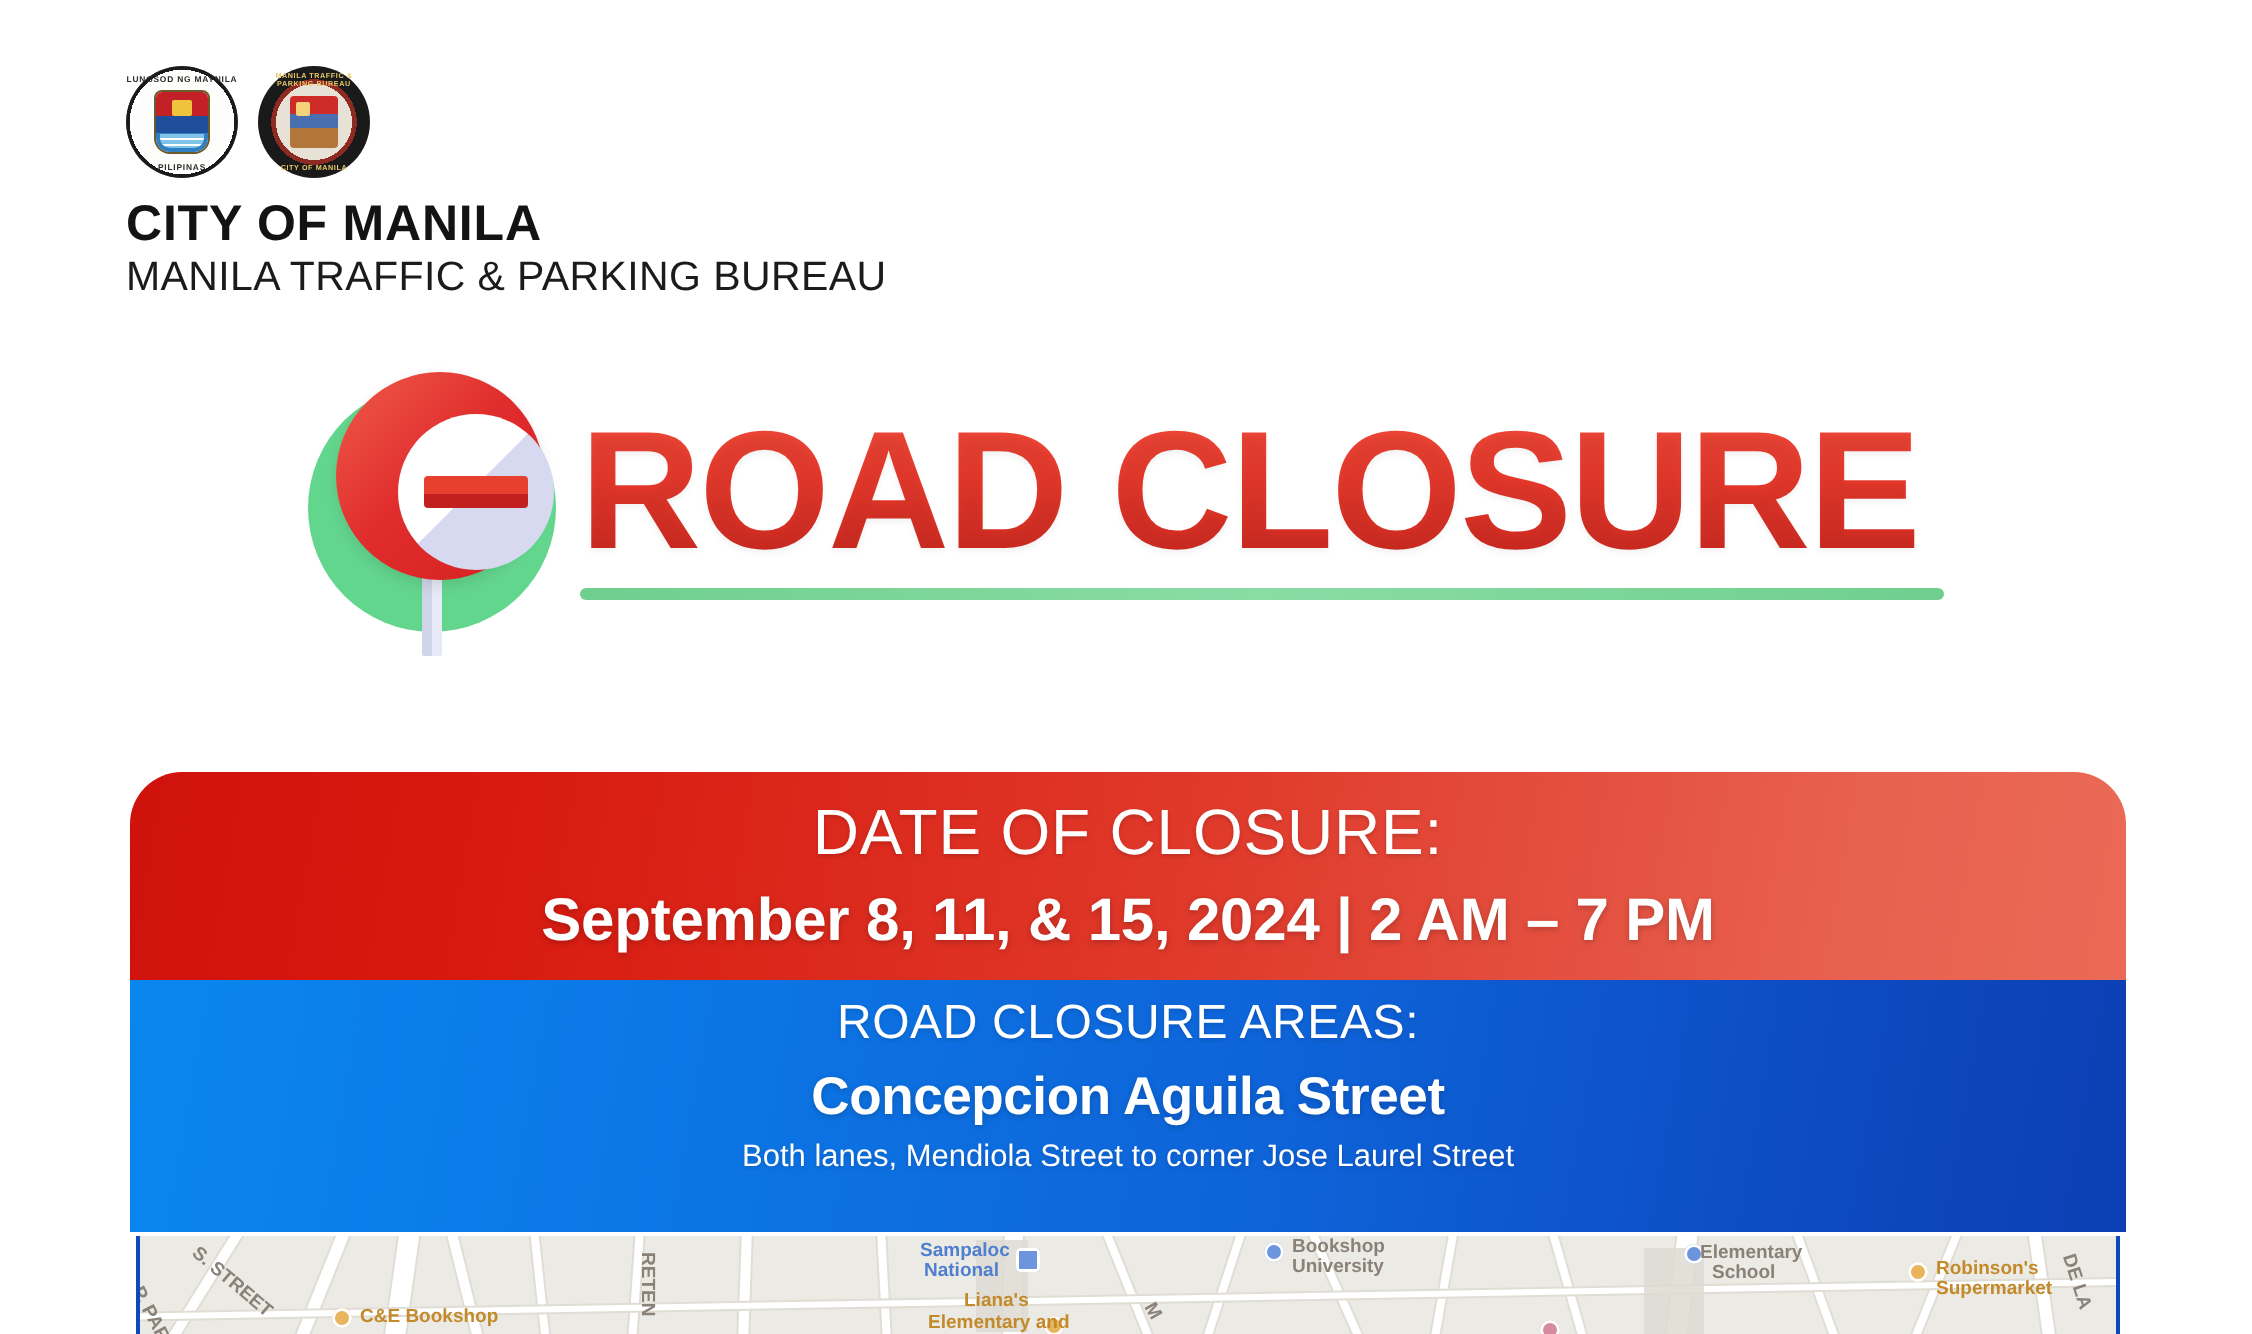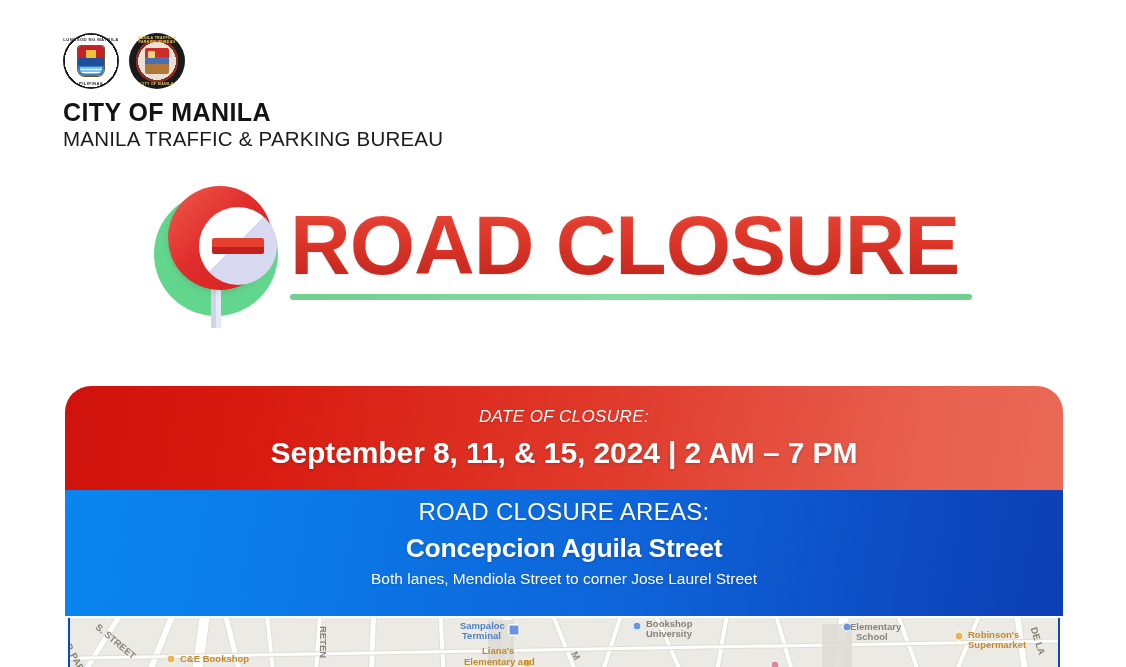--- a/index.html
+++ b/index.html
@@ -172,23 +172,22 @@
   
   .banner-red {
     position:absolute; left:65px; top:386px; width:998px; height:104px;
     border-radius:26px 26px 0 0;
     background:linear-gradient(100deg,#cf120c 0%, #d8190f 18%, #e03b2c 55%, #e8614f 86%, #ea6a56 100%);
     z-index:6;
     display:flex; flex-direction:column; align-items:center; justify-content:center;
     color:#ffffff;
   }
   .banner-red .label {
-    font-size:17px; font-weight:400; letter-spacing:.4px;
+    font-size:32px; font-weight:400; letter-spacing:.4px;
     text-shadow:0 1px 2px rgba(0,0,0,.16);
-    font-style:italic;
   }
   .banner-red .value {
     margin-top:9px;
     font-size:30px; font-weight:bold; letter-spacing:-.1px;
     text-shadow:0 1px 3px rgba(0,0,0,.22);
   }
 
   
   .banner-blue {
     position:absolute; left:65px; top:490px; width:998px; height:126px;
@@ -333,21 +332,21 @@
     <div class="poi poi-blue" style="left:562px; top:3px;"></div>
     <div class="poi poi-pink" style="left:700px; top:42px;"></div>
     <div class="poi poi-blue" style="left:772px; top:4px;"></div>
     <div class="poi poi-orange" style="left:884px; top:13px;"></div>
 
     <div class="map-label ml-gray ml-rot" style="left:2px; top:24px; transform:rotate(62deg);">P. PAREDES</div>
     <div class="map-label ml-gray ml-rot" style="left:30px; top:4px; transform:rotate(40deg);">S. STREET</div>
     <div class="map-label ml-orange" style="left:110px; top:36px;">C&amp;E Bookshop</div>
     <div class="map-label ml-gray ml-rot" style="left:258px; top:8px; transform:rotate(90deg);">RETEN</div>
     <div class="map-label ml-blue" style="left:390px; top:3px;">Sampaloc</div>
-    <div class="map-label ml-blue" style="left:392px; top:13px;">Terminal</div>
+    <div class="map-label ml-blue" style="left:392px; top:13px;">National</div>
     <div class="map-label ml-orange" style="left:412px; top:28px;">Liana's</div>
     <div class="map-label ml-orange" style="left:394px; top:39px;">Elementary and</div>
     <div class="map-label ml-gray" style="left:576px; top:1px;">Bookshop</div>
     <div class="map-label ml-gray" style="left:576px; top:11px;">University</div>
     <div class="map-label ml-pink" style="left:618px; top:38px;">CAYCO Animal</div>
     <div class="map-label ml-gray" style="left:780px; top:4px;">Elementary</div>
     <div class="map-label ml-gray" style="left:786px; top:14px;">School</div>
     <div class="map-label ml-orange" style="left:898px; top:12px;">Robinson's</div>
     <div class="map-label ml-orange" style="left:898px; top:22px;">Supermarket</div>
     <div class="map-label ml-gray ml-rot" style="left:968px; top:8px; transform:rotate(72deg);">DE LA</div>

